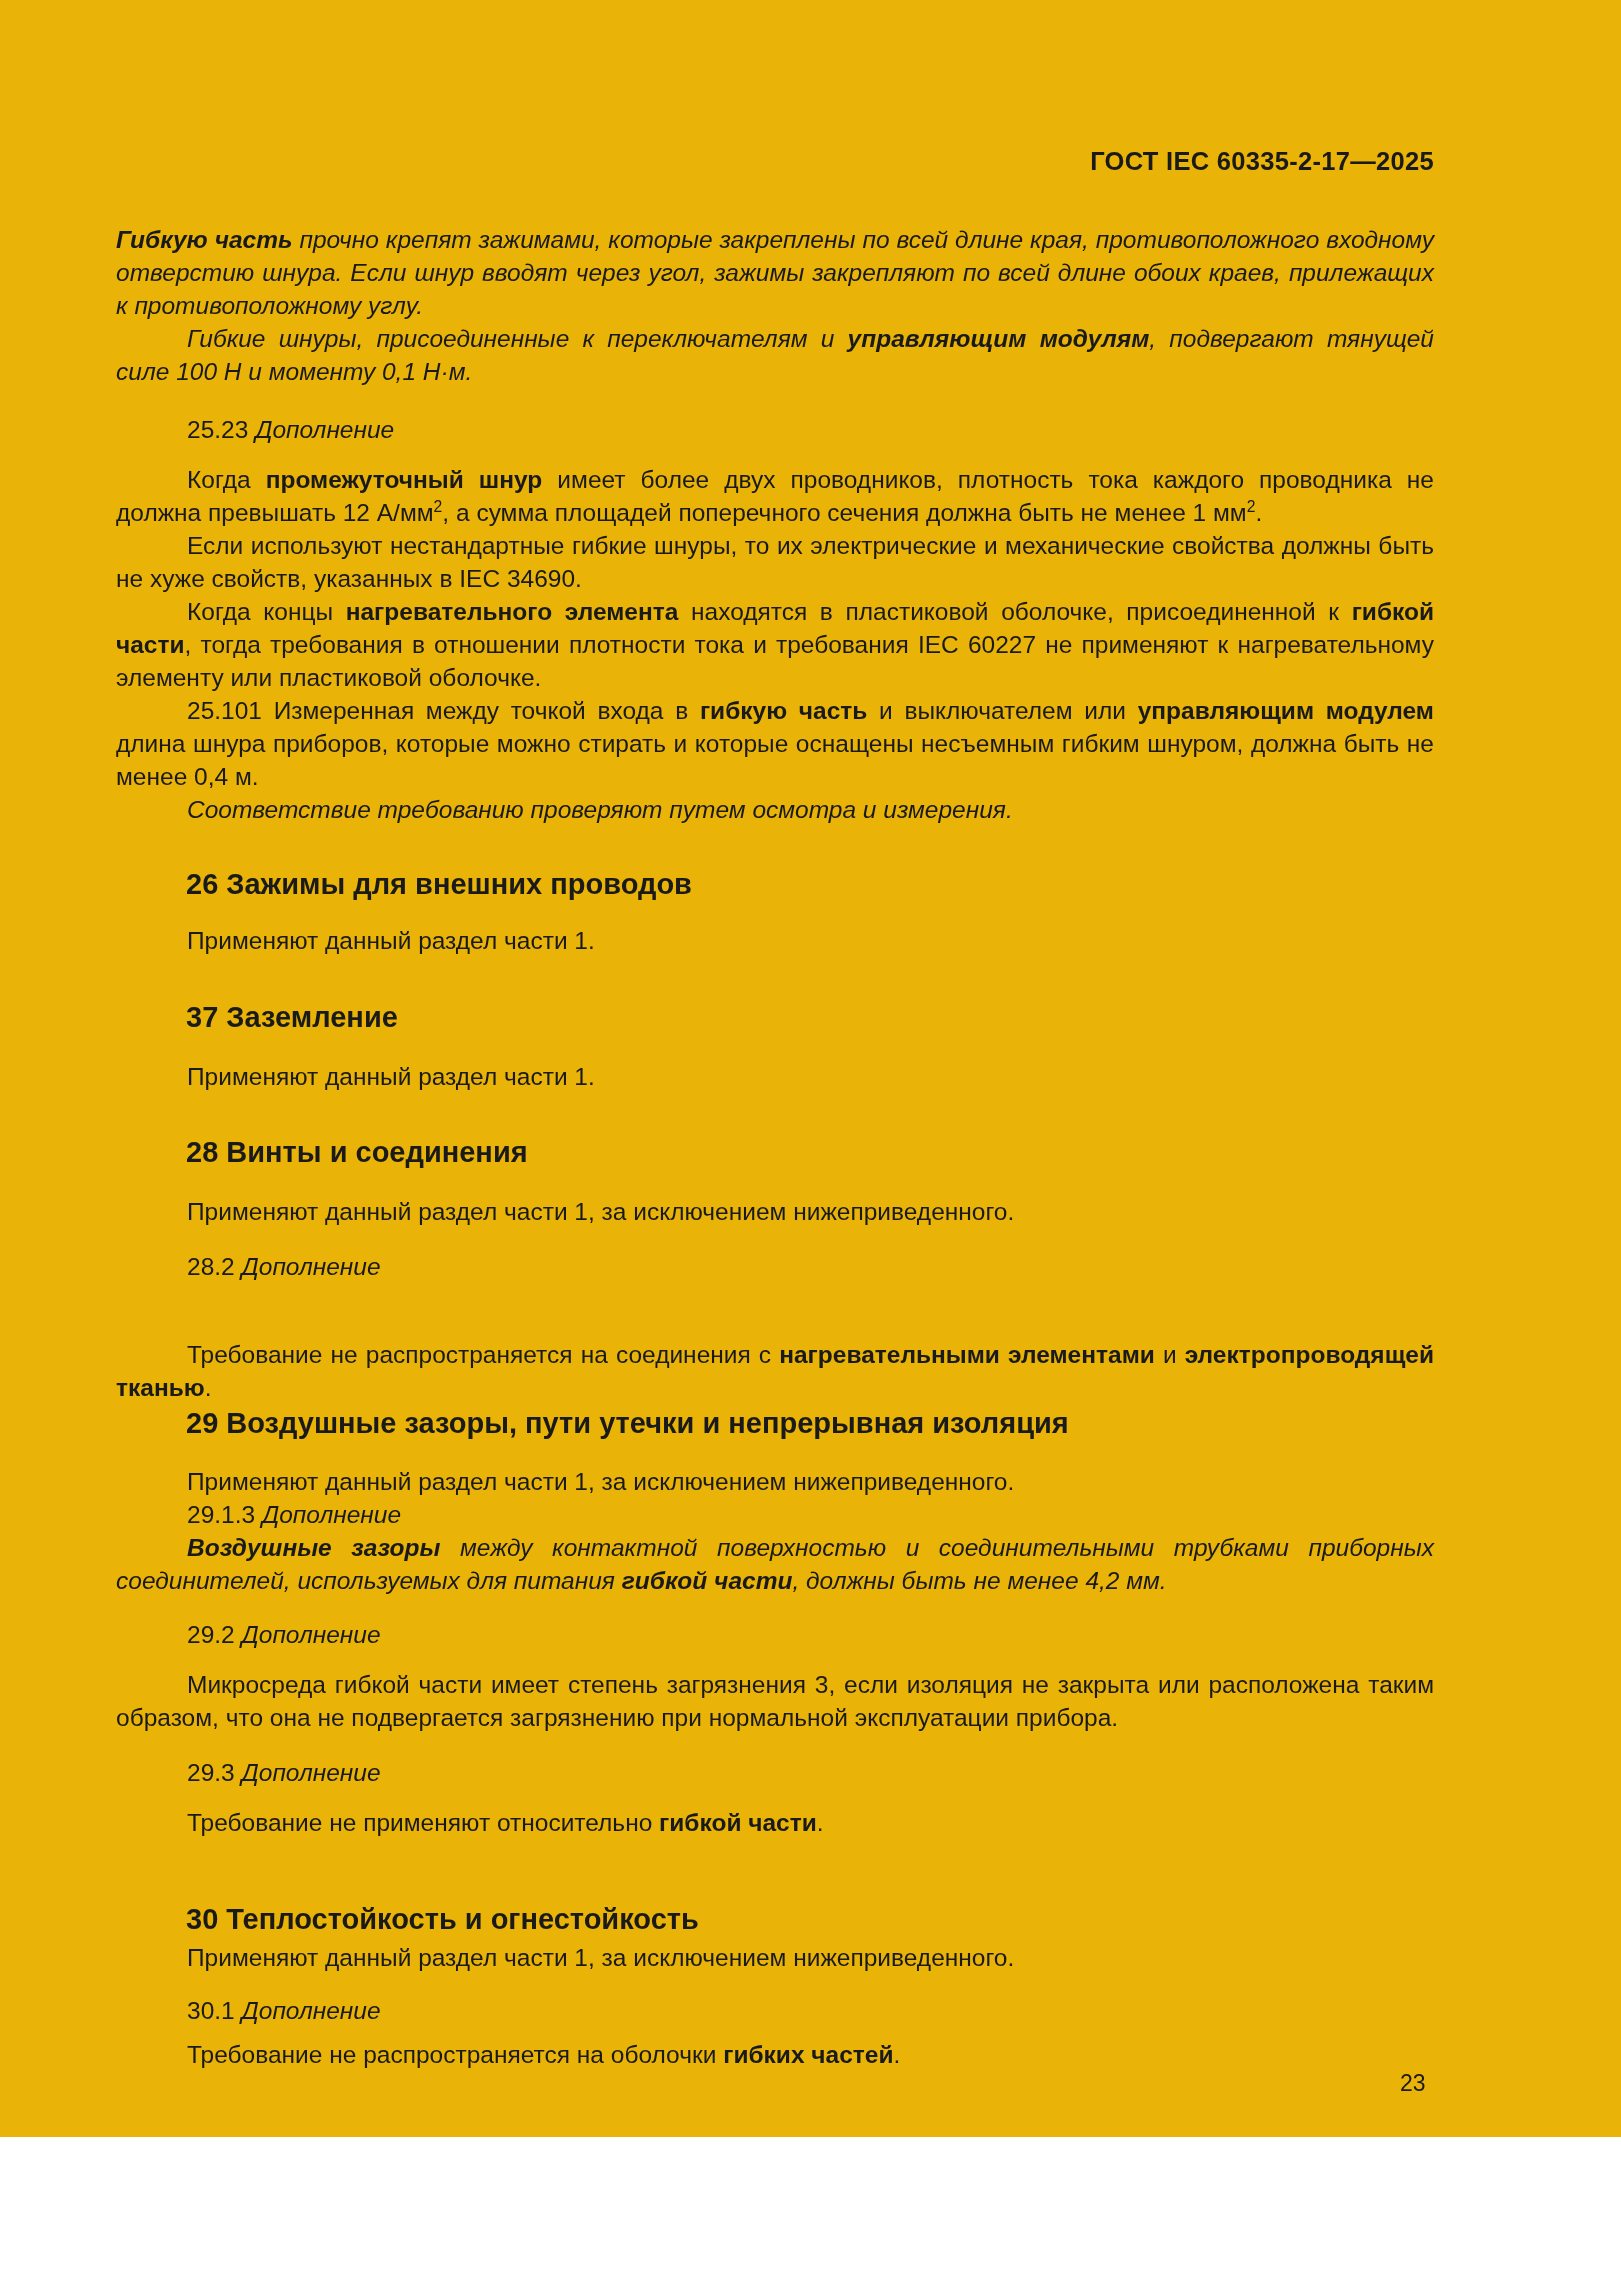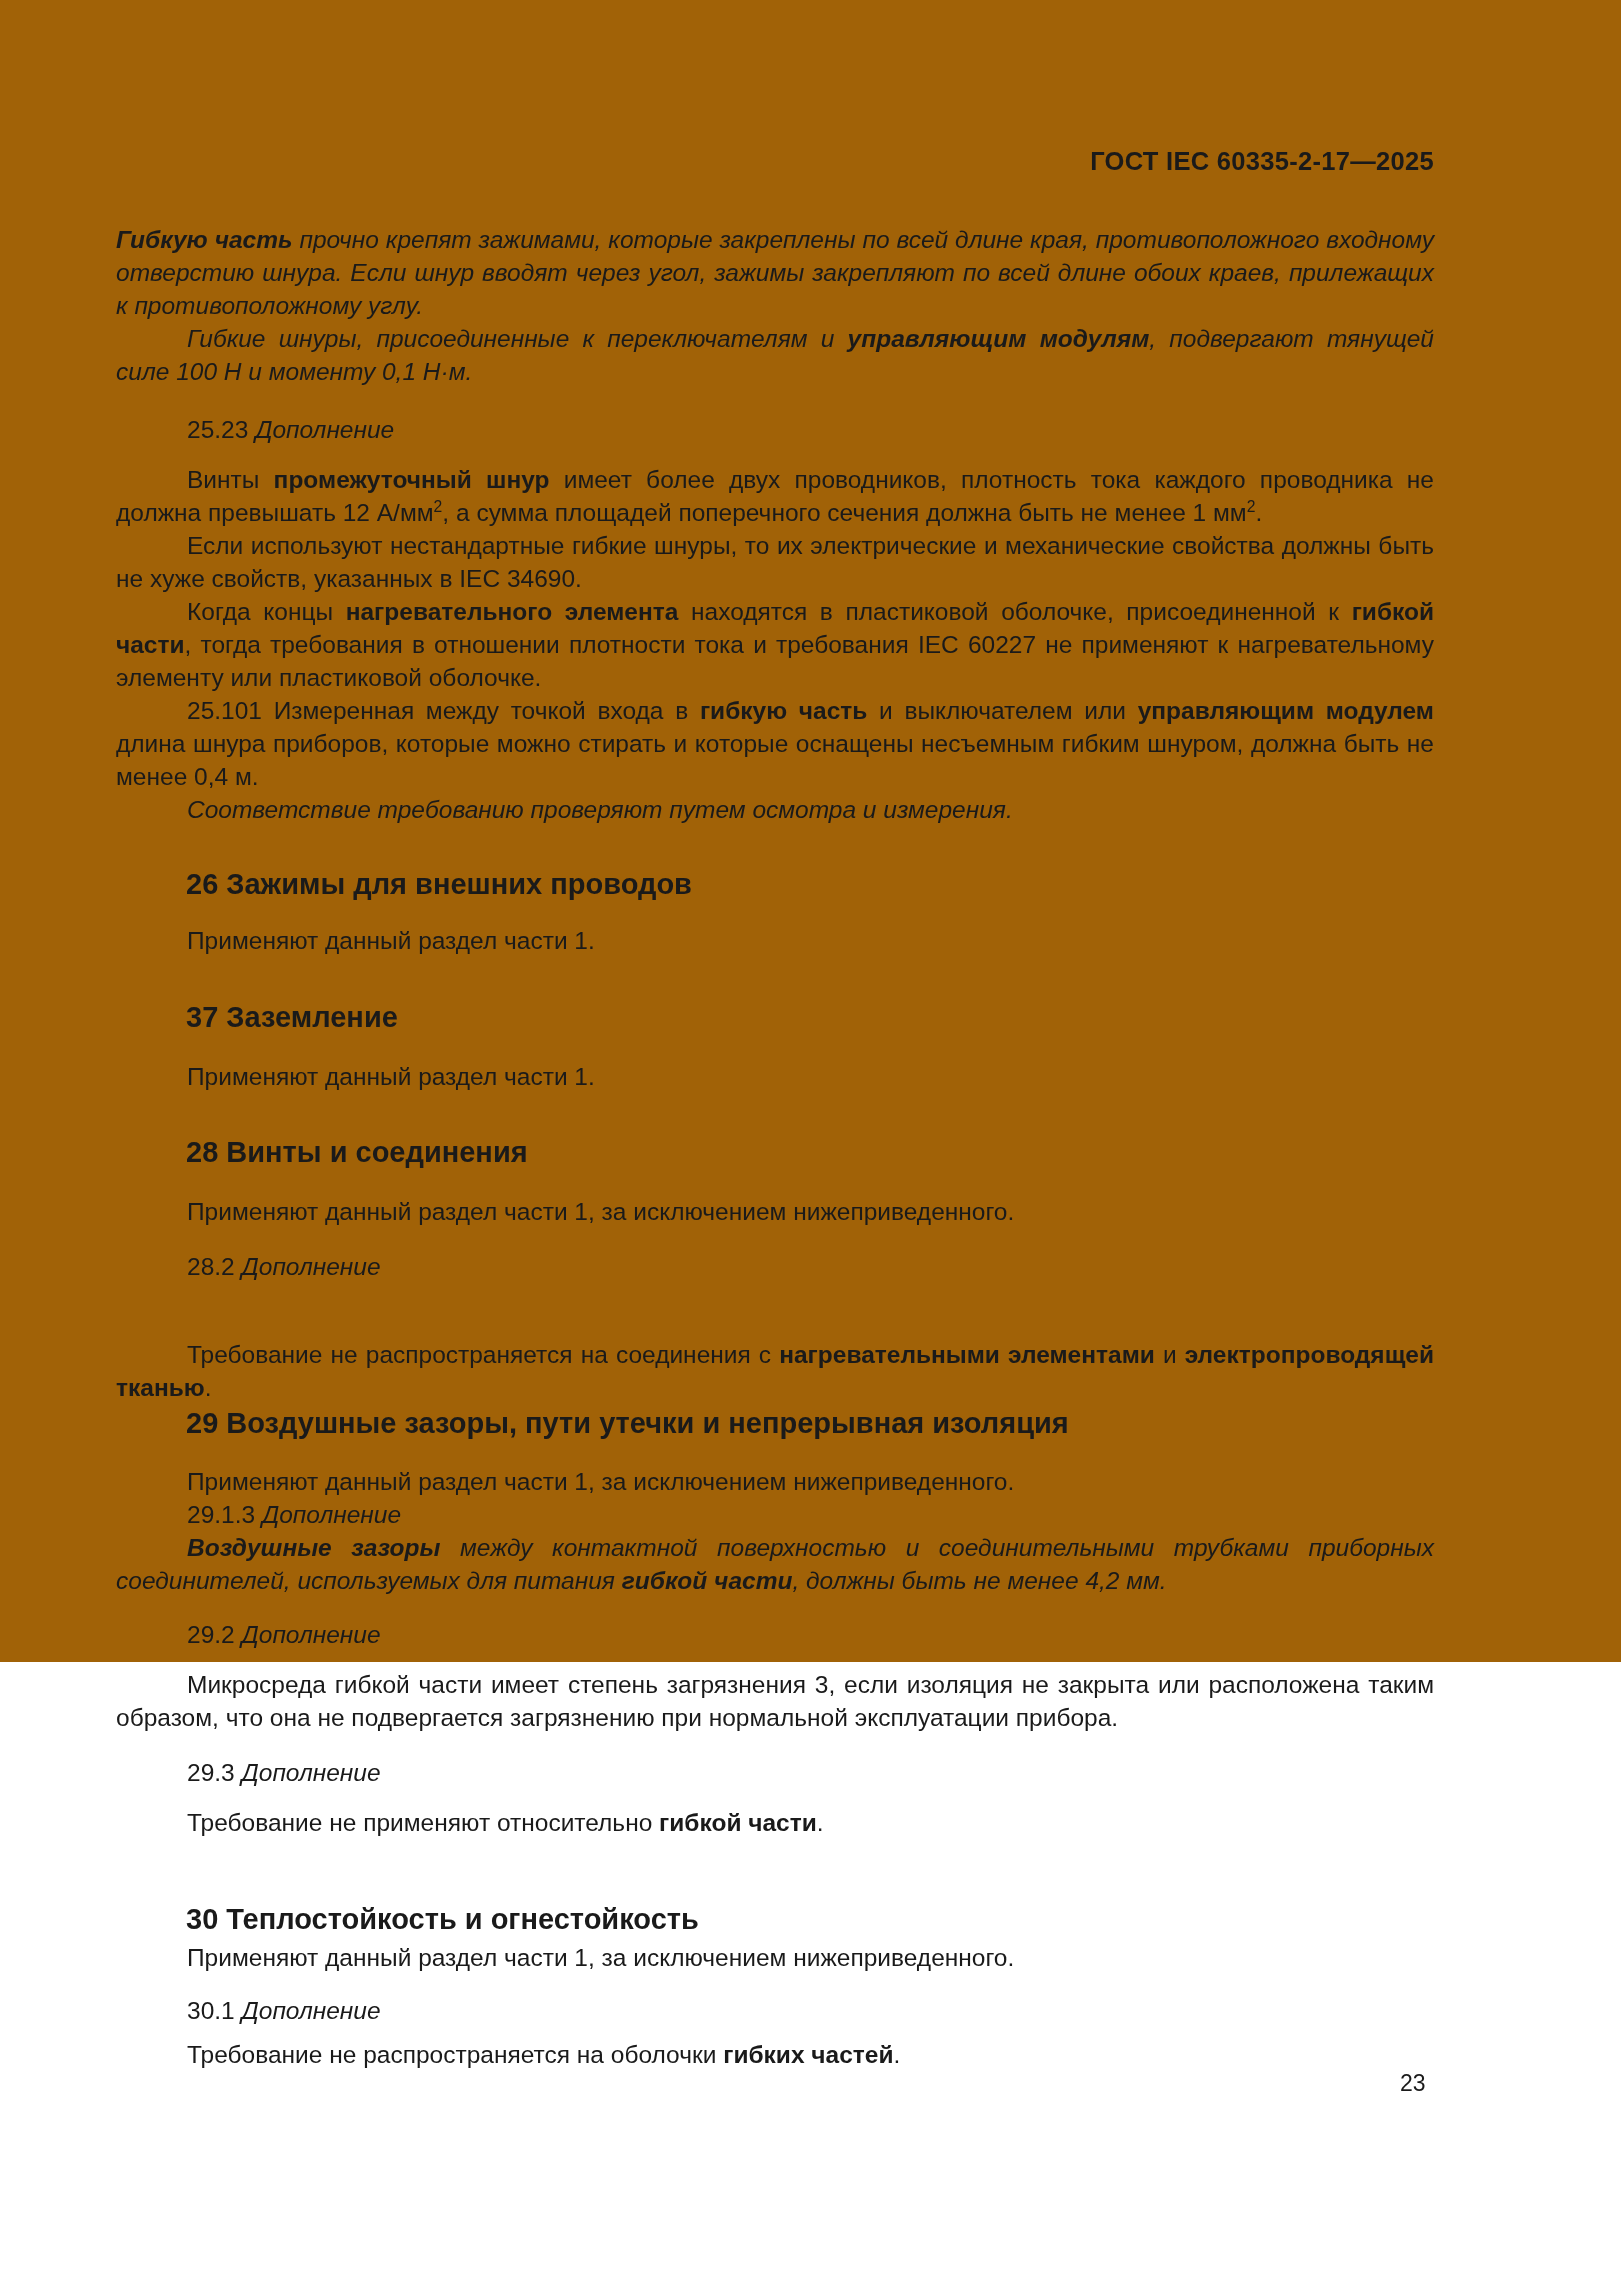--- a/index.html
+++ b/index.html
@@ -1,18 +1,18 @@
 <!DOCTYPE html>
 <html><head>
 <meta charset="utf-8">
 <style>
   html, body { margin:0; padding:0; background:#ffffff; }
   body { width:1621px; height:2293px; position:relative; overflow:hidden;
          font-family:"Liberation Sans", sans-serif; color:#1a1a1a; }
-  .page { position:absolute; left:0; top:0; width:1621px; height:1662px; background:#a16207; }
+  .page { position:absolute; left:0; top:0; width:1621px; height:2137px; background:#eab308; }
   .hdr { position:absolute; right:187px; top:147px; font-weight:bold; font-size:25.5px; letter-spacing:0.3px; }
   .blk { position:absolute; left:116px; width:1318px; font-size:24.5px; line-height:33px; text-align:justify; }
   .blk p { margin:0; }
   .ind { text-indent:71px; }
   .h2 { position:absolute; left:186px; font-size:29px; font-weight:bold; line-height:35px; }
   .it { font-style:italic; }
   .b { font-weight:bold; }
   sup { font-size:15.7px; line-height:0; vertical-align:super; }
   .pnum { position:absolute; left:1400px; top:2070px; font-size:23px; }
 </style>
@@ -25,21 +25,21 @@
 
   <div class="blk it" style="top:223px;">
     <p><span class="b">Гибкую часть</span><span> прочно крепят зажимами, которые закреплены по всей длине края, противоположного входному отверстию шнура. Если шнур вводят через угол, зажимы закрепляют по всей длине обоих краев, прилежащих к противоположному углу.</span></p>
     <p class="ind"><span>Гибкие шнуры, присоединенные к переключателям и </span><span class="b">управляющим модулям</span><span>, подвергают тянущей силе 100 Н и моменту 0,1 Н·м.</span></p>
   </div>
 
   <div class="blk" style="top:413px;">
     <p class="ind"><span>25.23 </span><span class="it">Дополнение</span></p>
   </div>
   <div class="blk" style="top:463px;">
-    <p class="ind"><span>Винты </span><span class="b">промежуточный шнур</span><span> имеет более двух проводников, плотность тока каждого проводника не должна превышать 12 А/мм</span><sup>2</sup><span>, а сумма площадей поперечного сечения должна быть не менее 1 мм</span><sup>2</sup><span>.</span></p>
+    <p class="ind"><span>Когда </span><span class="b">промежуточный шнур</span><span> имеет более двух проводников, плотность тока каждого проводника не должна превышать 12 А/мм</span><sup>2</sup><span>, а сумма площадей поперечного сечения должна быть не менее 1 мм</span><sup>2</sup><span>.</span></p>
     <p class="ind">Если используют нестандартные гибкие шнуры, то их электрические и механические свойства должны быть не хуже свойств, указанных в IEC 34690.</p>
     <p class="ind"><span>Когда концы </span><span class="b">нагревательного элемента</span><span> находятся в пластиковой оболочке, присоединенной к </span><span class="b">гибкой части</span><span>, тогда требования в отношении плотности тока и требования IEC 60227 не применяют к нагревательному элементу или пластиковой оболочке.</span></p>
     <p class="ind"><span>25.101 Измеренная между точкой входа в </span><span class="b">гибкую часть</span><span> и выключателем или </span><span class="b">управляющим модулем</span><span> длина шнура приборов, которые можно стирать и которые оснащены несъемным гибким шнуром, должна быть не менее 0,4 м.</span></p>
     <p class="ind it">Соответствие требованию проверяют путем осмотра и измерения.</p>
   </div>
 
   <div class="h2" style="top:867px;text-align:right;">26 Зажимы для внешних проводов</div>
   <div class="blk" style="top:924px;">
     <p class="ind">Применяют данный раздел части 1.</p>
   </div>

